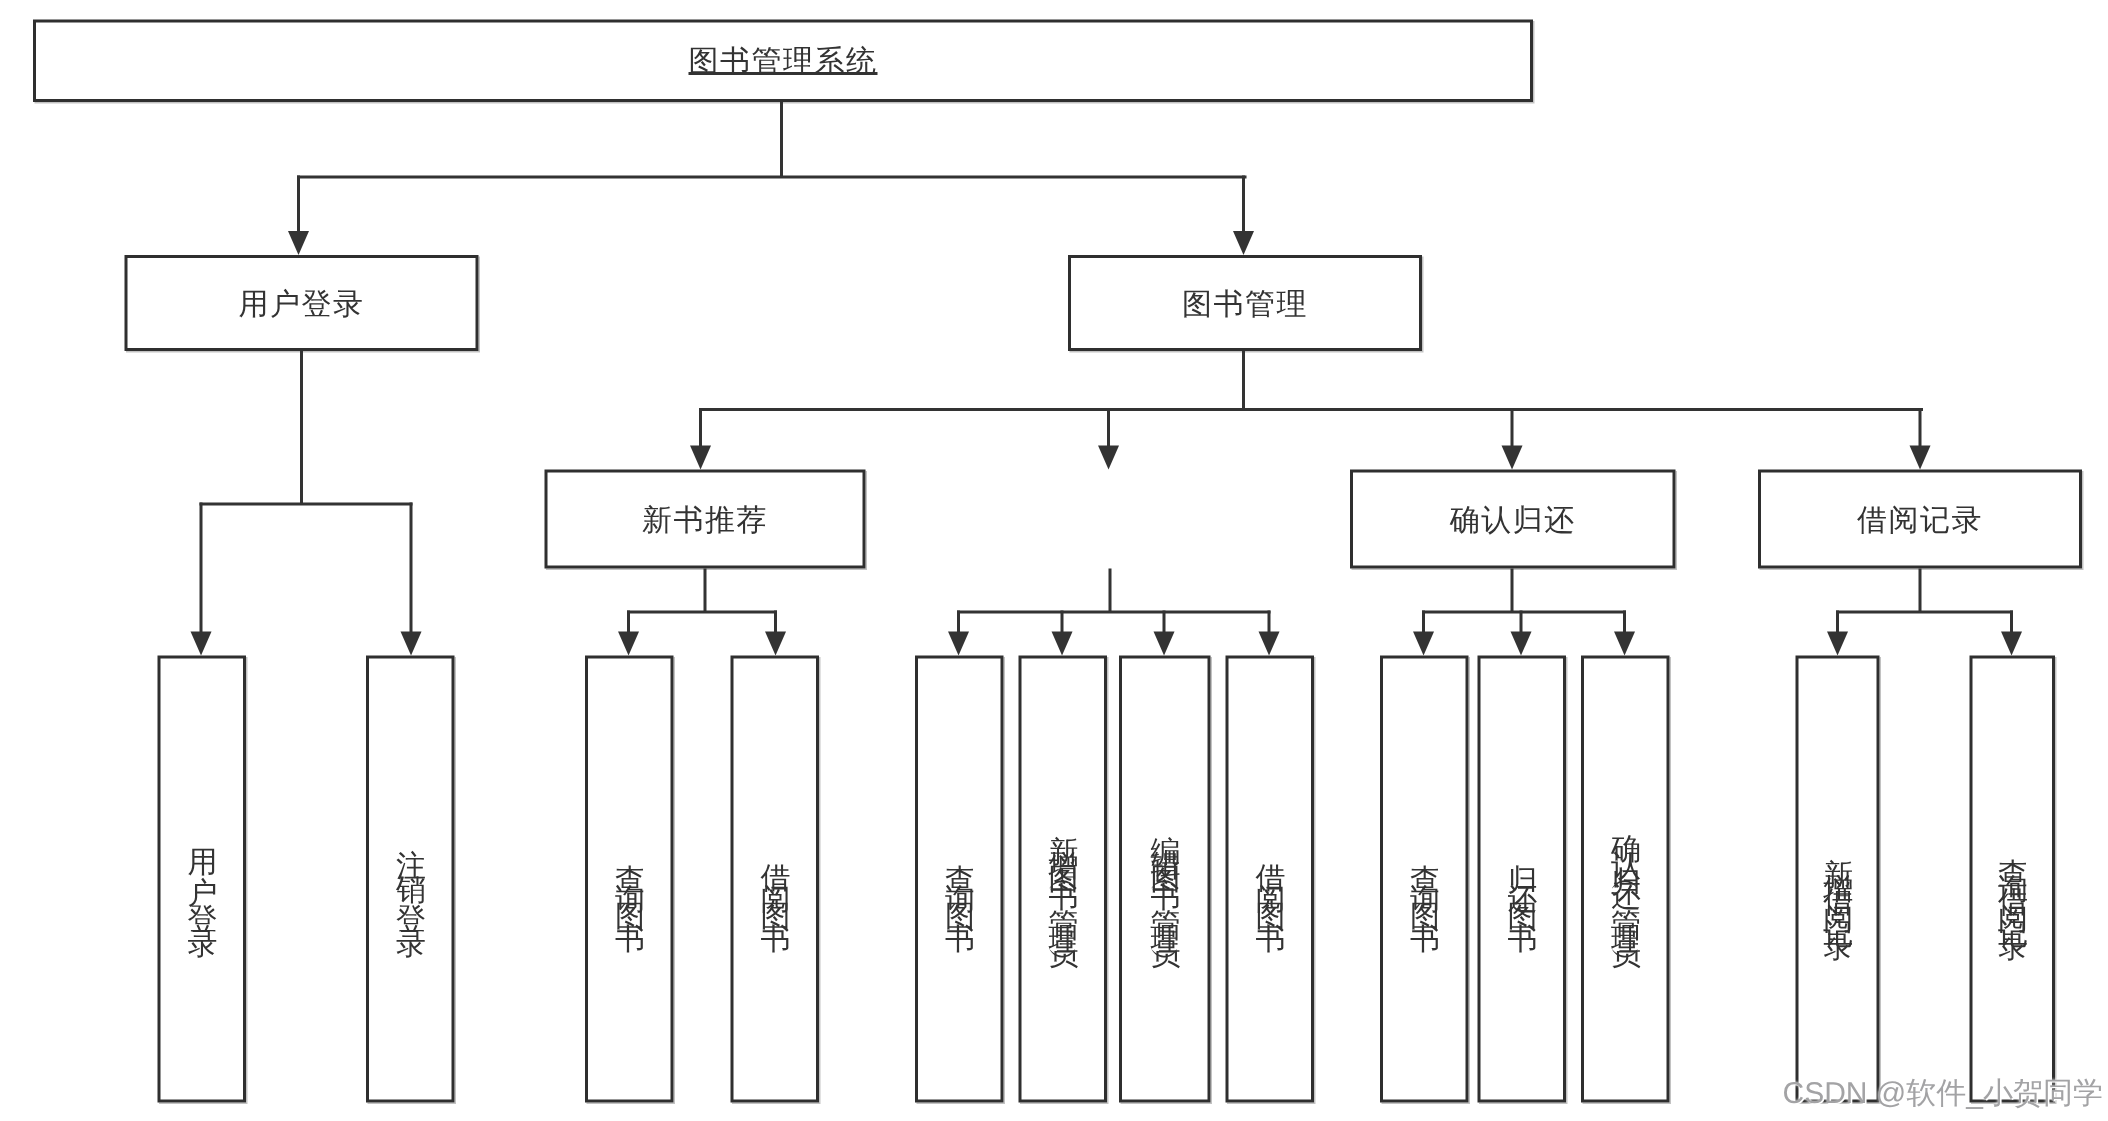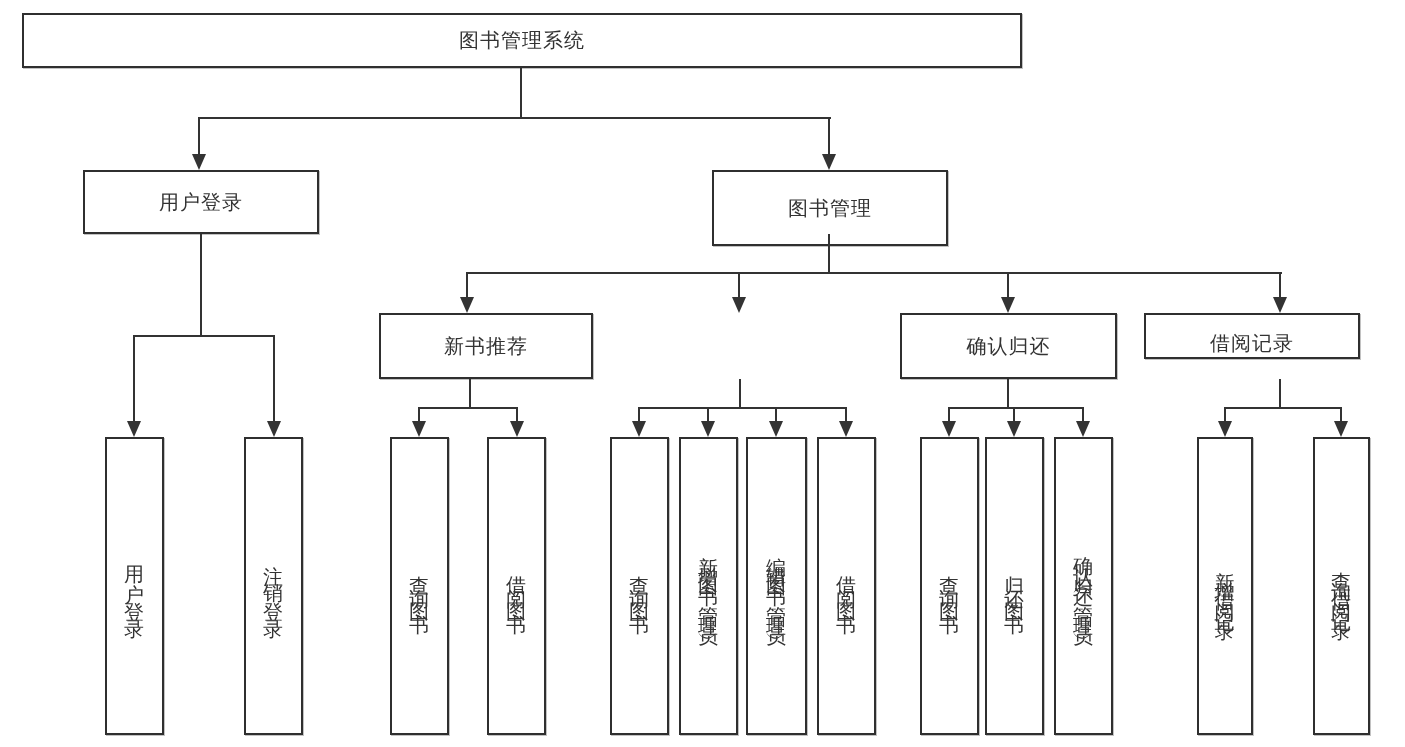--- a/index.html
+++ b/index.html
@@ -47,42 +47,42 @@
     color:#a3a3a5;
     text-shadow:0 0 2px #ffffff,1px 1px 0 #ffffff;
     white-space:nowrap;
   }
 </style>
 </head>
 <body>
 
 <div id="canvas">
 
-  <div class="node" style="left:22px;top:13px;width:1000px;height:55px;">
+  <div class="node" style="left:22px;top:13px;width:1000px;height:55px;text-decoration:underline;">
     <span class="hlabel">图书管理系统</span>
   </div>
 
   <div class="node" style="left:83px;top:170px;width:236px;height:64px;">
     <span class="hlabel">用户登录</span>
   </div>
 
-  <div class="node" style="left:712px;top:170px;width:236px;height:76px;">
+  <div class="node" style="left:712px;top:170px;width:236px;height:64px;">
     <span class="hlabel">图书管理</span>
   </div>
 
-  <div class="node" style="left:363px;top:313px;width:214px;height:66px;margin-left:16px;">
+  <div class="node" style="left:363px;top:313px;width:214px;height:66px;">
     <span class="hlabel">新书推荐</span>
   </div>
 
 
   <div class="node" style="left:900px;top:313px;width:217px;height:66px;">
     <span class="hlabel">确认归还</span>
   </div>
 
-  <div class="node" style="left:1144px;top:313px;width:216px;height:46px;align-items:flex-end;">
+  <div class="node" style="left:1172px;top:313px;width:216px;height:66px;">
     <span class="hlabel">借阅记录</span>
   </div>
 
   <div class="node leaf wide-space" style="left:105px;top:437px;width:59px;height:298px;">
     <span class="vlabel">用户登录</span>
   </div>
 
   <div class="node leaf wide-space" style="left:244px;top:437px;width:59px;height:298px;">
     <span class="vlabel">注销登录</span>
   </div>
@@ -197,14 +197,15 @@
 
   <div>
     <div class="seg" style="left:1279px;top:379px;width:2px;height:29px;"></div>
     <div class="seg" style="left:1224px;top:407px;width:118px;height:2px;"></div>
     <div class="seg" style="left:1224px;top:407px;width:2px;height:16px;"></div>
     <div class="arrow" style="left:1218px;top:421px;"></div>
     <div class="seg" style="left:1340px;top:407px;width:2px;height:16px;"></div>
     <div class="arrow" style="left:1334px;top:421px;"></div>
   </div>
 
+  <div class="watermark">CSDN @软件_小贺同学</div>
 
 </div>
 
 </body></html>

